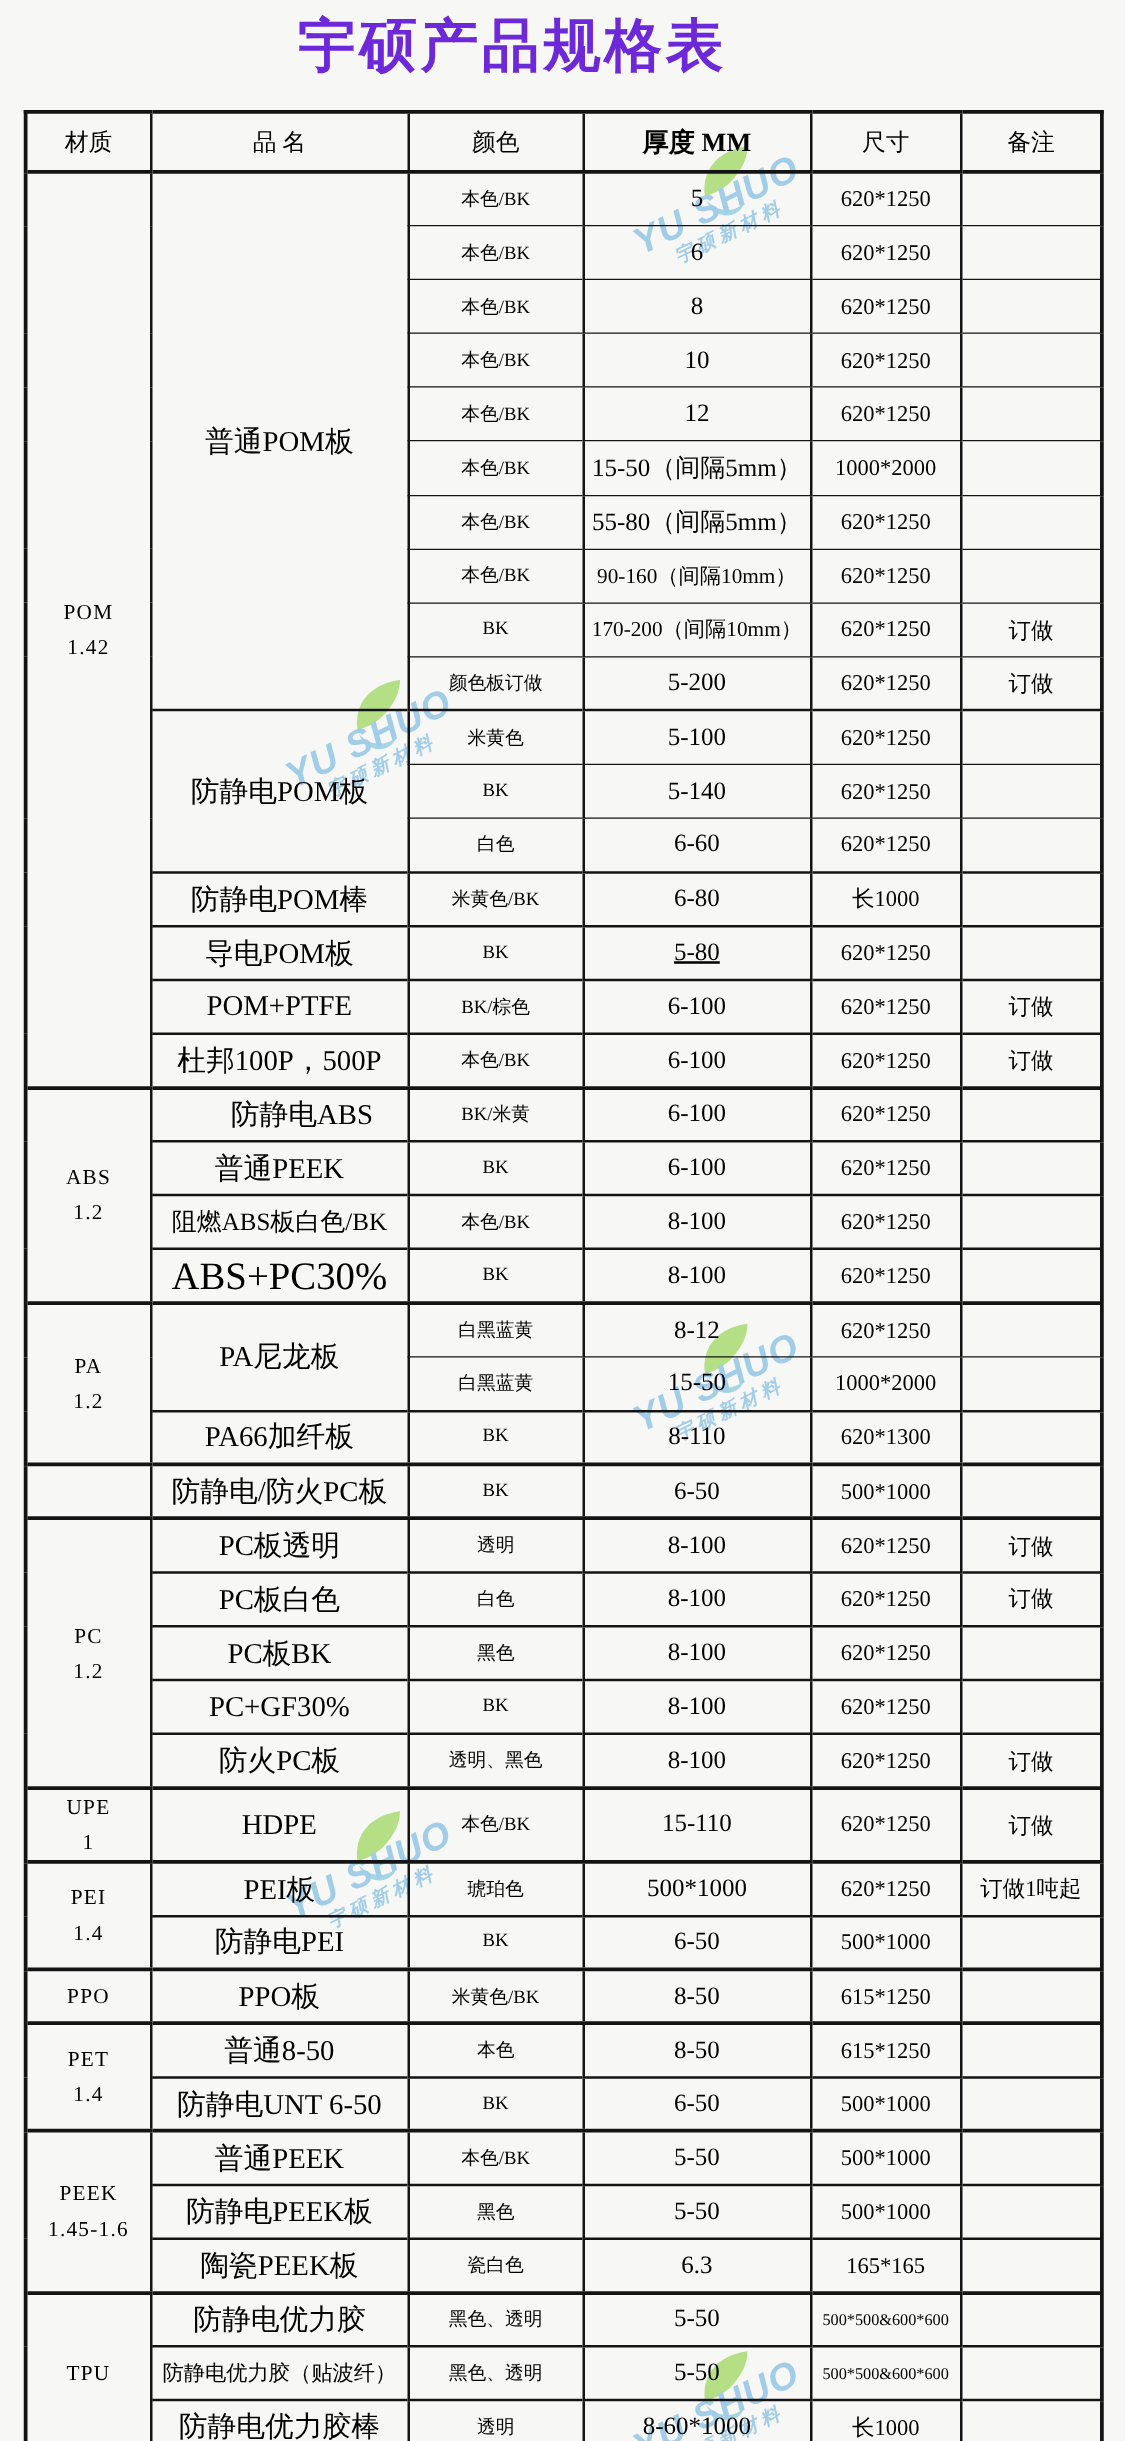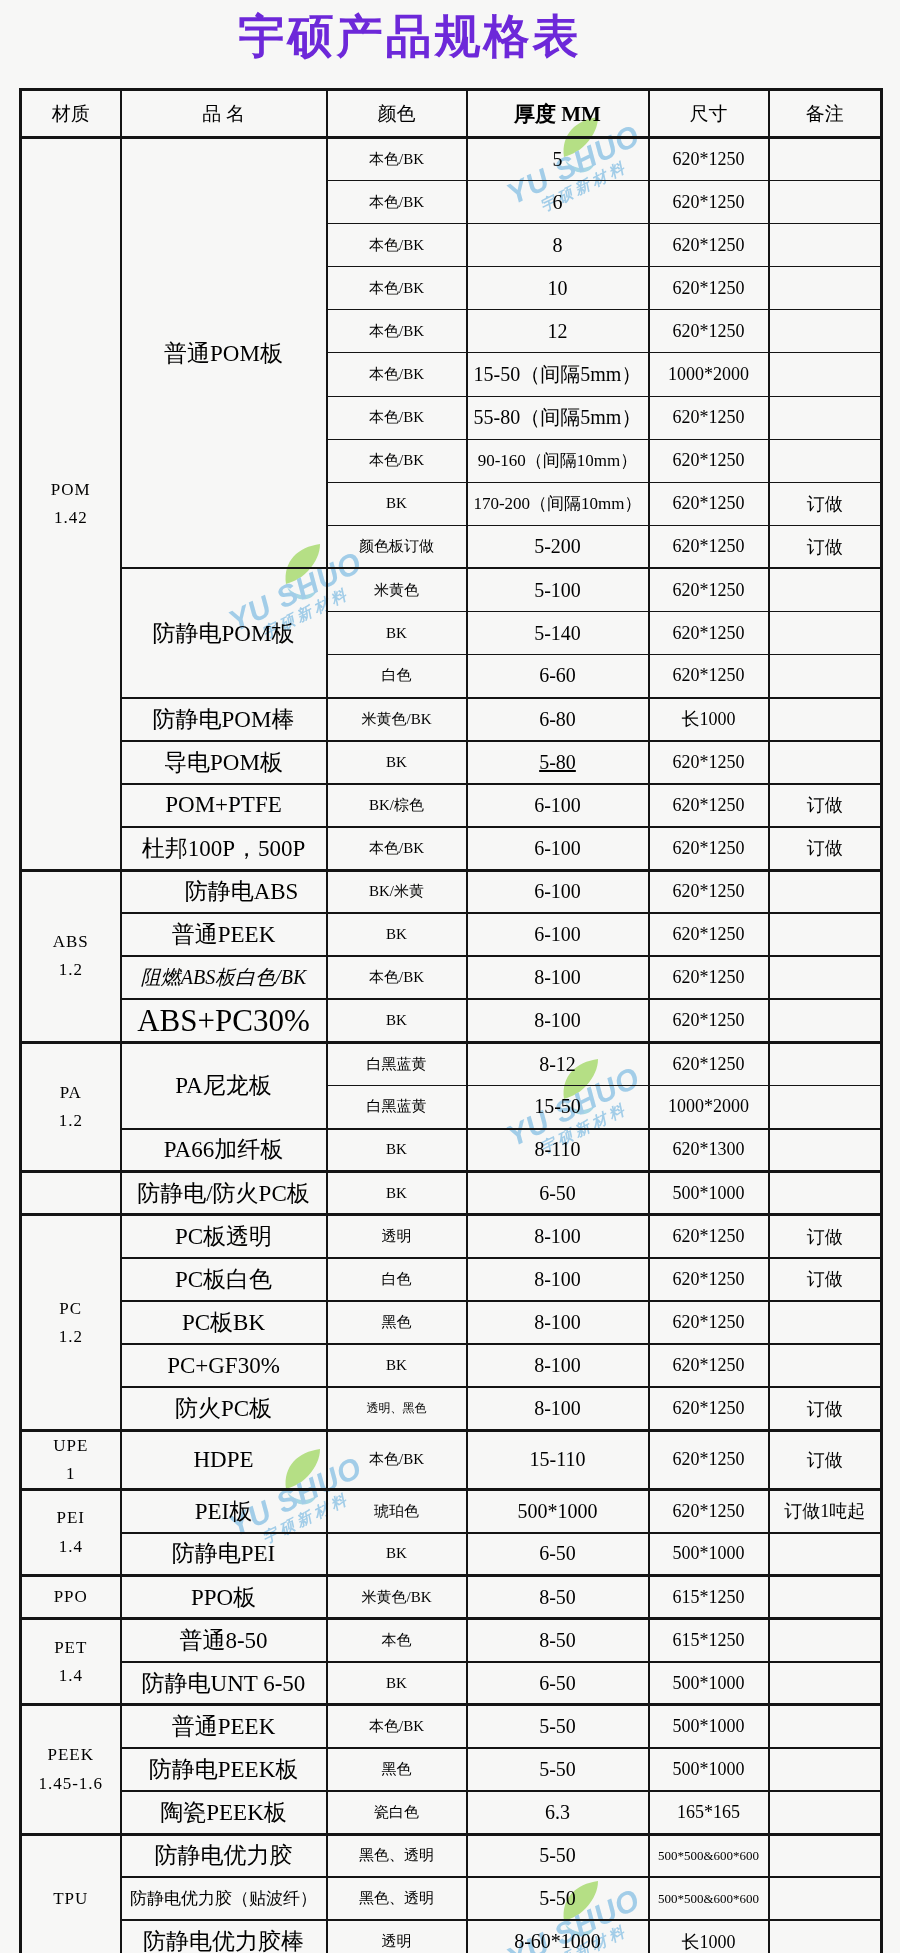--- a/index.html
+++ b/index.html
@@ -234,21 +234,21 @@
           <td class="remark col-last" style="font-size: 18px;"></td>
         </tr>
         <tr class="group-start">
           <td rowspan="1" class="pname" style="font-size: 23px;">普通PEEK</td>
           <td class="color" style="font-size: 15px;">BK</td>
           <td class="thick" style="font-size: 20px;">6-100</td>
           <td class="size" style="font-size: 18px;">620*1250</td>
           <td class="remark col-last" style="font-size: 18px;"></td>
         </tr>
         <tr class="group-start">
-          <td rowspan="1" class="pname" style="font-size: 20px; font-style: italic;">阻燃ABS板白色/BK</td>
+          <td rowspan="1" class="pname" style="font-size: 20px;">阻燃ABS板白色/BK</td>
           <td class="color" style="font-size: 15px;">本色/BK</td>
           <td class="thick" style="font-size: 20px;">8-100</td>
           <td class="size" style="font-size: 18px;">620*1250</td>
           <td class="remark col-last" style="font-size: 18px;"></td>
         </tr>
         <tr class="group-start">
           <td rowspan="1" class="pname" style="font-size: 31px;">ABS+PC30%</td>
           <td class="color" style="font-size: 15px;">BK</td>
           <td class="thick" style="font-size: 20px;">8-100</td>
           <td class="size" style="font-size: 18px;">620*1250</td>
@@ -307,21 +307,21 @@
         </tr>
         <tr class="group-start">
           <td rowspan="1" class="pname" style="font-size: 23px;">PC+GF30%</td>
           <td class="color" style="font-size: 15px;">BK</td>
           <td class="thick" style="font-size: 20px;">8-100</td>
           <td class="size" style="font-size: 18px;">620*1250</td>
           <td class="remark col-last" style="font-size: 18px;"></td>
         </tr>
         <tr class="group-start">
           <td rowspan="1" class="pname" style="font-size: 23px;">防火PC板</td>
-          <td class="color" style="font-size: 12px; margin-top: 32px;">透明、黑色</td>
+          <td class="color" style="font-size: 15px; margin-top: 32px;">透明、黑色</td>
           <td class="thick" style="font-size: 20px;">8-100</td>
           <td class="size" style="font-size: 18px;">620*1250</td>
           <td class="remark col-last" style="font-size: 18px;">订做</td>
         </tr>
         <tr class="group-start section-start">
           <td rowspan="1" class="material col-first">UPE<br>1</td>
           <td rowspan="1" class="pname" style="font-size: 23px;">HDPE</td>
           <td class="color" style="font-size: 15px;">本色/BK</td>
           <td class="thick" style="font-size: 20px;">15-110</td>
           <td class="size" style="font-size: 18px;">620*1250</td>

